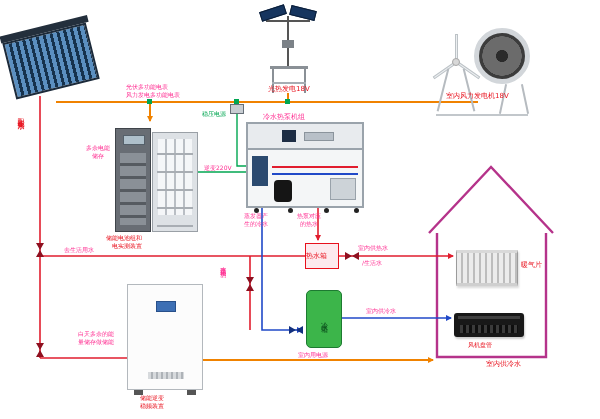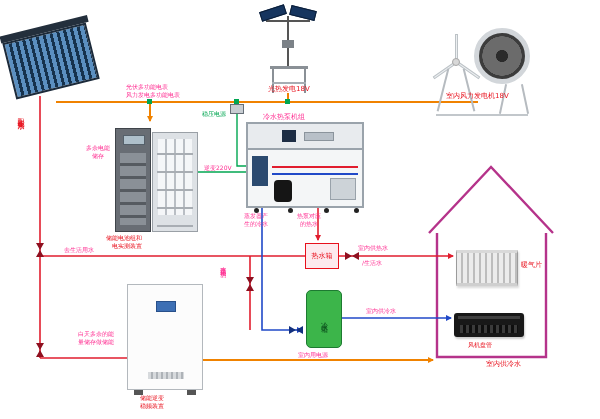--- a/index.html
+++ b/index.html
@@ -49,21 +49,21 @@
   .hp-inst{position:absolute;left:56px;top:8px;width:30px;height:9px;background:#b8c0c8;border:1px solid #8b949c}
   .hp-panel{position:absolute;left:4px;top:32px;width:16px;height:30px;background:#2b4a6f}
   .hp-comp{position:absolute;left:26px;top:56px;width:18px;height:22px;background:#151515;border-radius:4px}
   .hp-pipe-red{position:absolute;left:24px;top:42px;width:86px;height:2px;background:var(--hot_line,#e11d2e)}
   .hp-pipe-blue{position:absolute;left:24px;top:49px;width:86px;height:2px;background:var(--cold_line,#2049c8)}
   .hp-box{position:absolute;right:6px;top:54px;width:26px;height:22px;background:#cdd3d8;border:1px solid #99a2aa}
   .hp-wheel{position:absolute;bottom:-7px;width:5px;height:5px;border-radius:50%;background:#222}
 
   
   .hottank{left:305px;top:243px;width:34px;height:26px;background:#fdeaee;border:1px solid var(--label_red,#e8101c);
-    display:flex;align-items:center;justify-content:center}
+    display:flex;align-items:center;justify-content:flex-start}
   .hottank span{font-size:7px;color:var(--label_red,#e8101c)}
   .coldtank{left:306px;top:290px;width:36px;height:58px;background:var(--cold_tank_fill,#3cb54a);
     border:1px solid #1d7a31;border-radius:5px;display:flex;align-items:center;justify-content:center}
   .coldtank span{font-size:7px;color:#0b4d1c;writing-mode:vertical-rl;letter-spacing:2px}
 
   
   .inv{left:127px;top:284px;width:76px;height:106px;background:#fcfcfc;border:1.5px solid #b3b8bd}
   .inv-screen{position:absolute;left:28px;top:16px;width:20px;height:11px;background:#3d6fb4;border:1px solid #28508a}
   .inv-vent{position:absolute;left:20px;bottom:10px;width:36px;height:7px;
     background:repeating-linear-gradient(90deg,#d7dadd 0 3px,#aeb3b8 3px 5px)}

